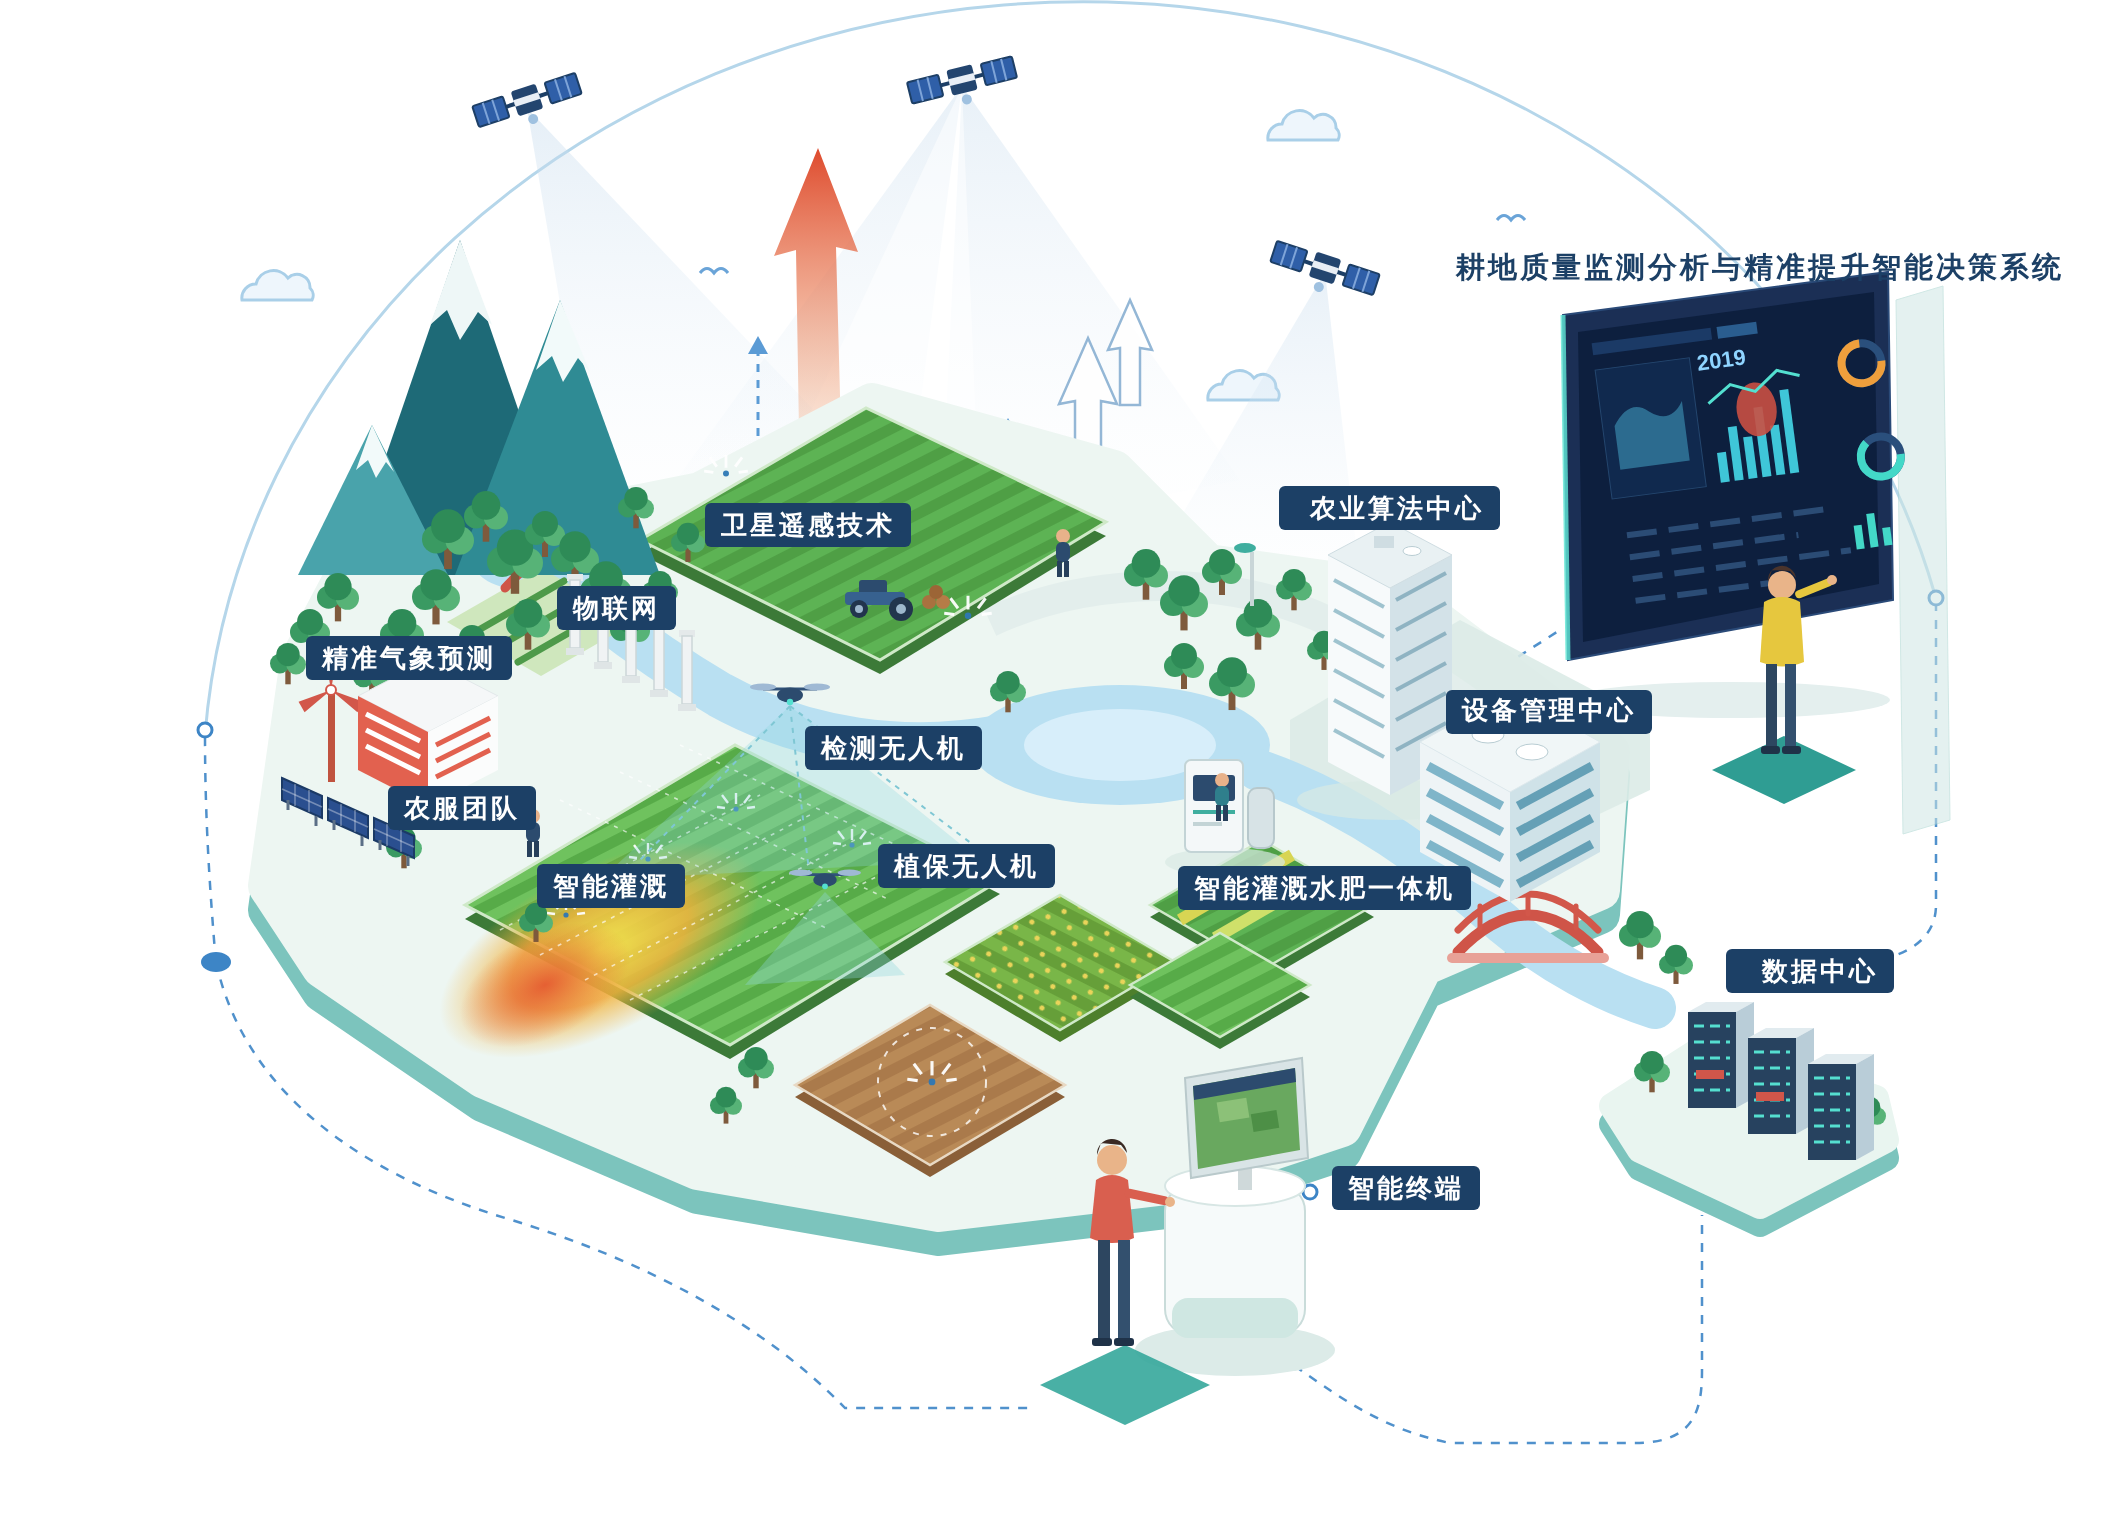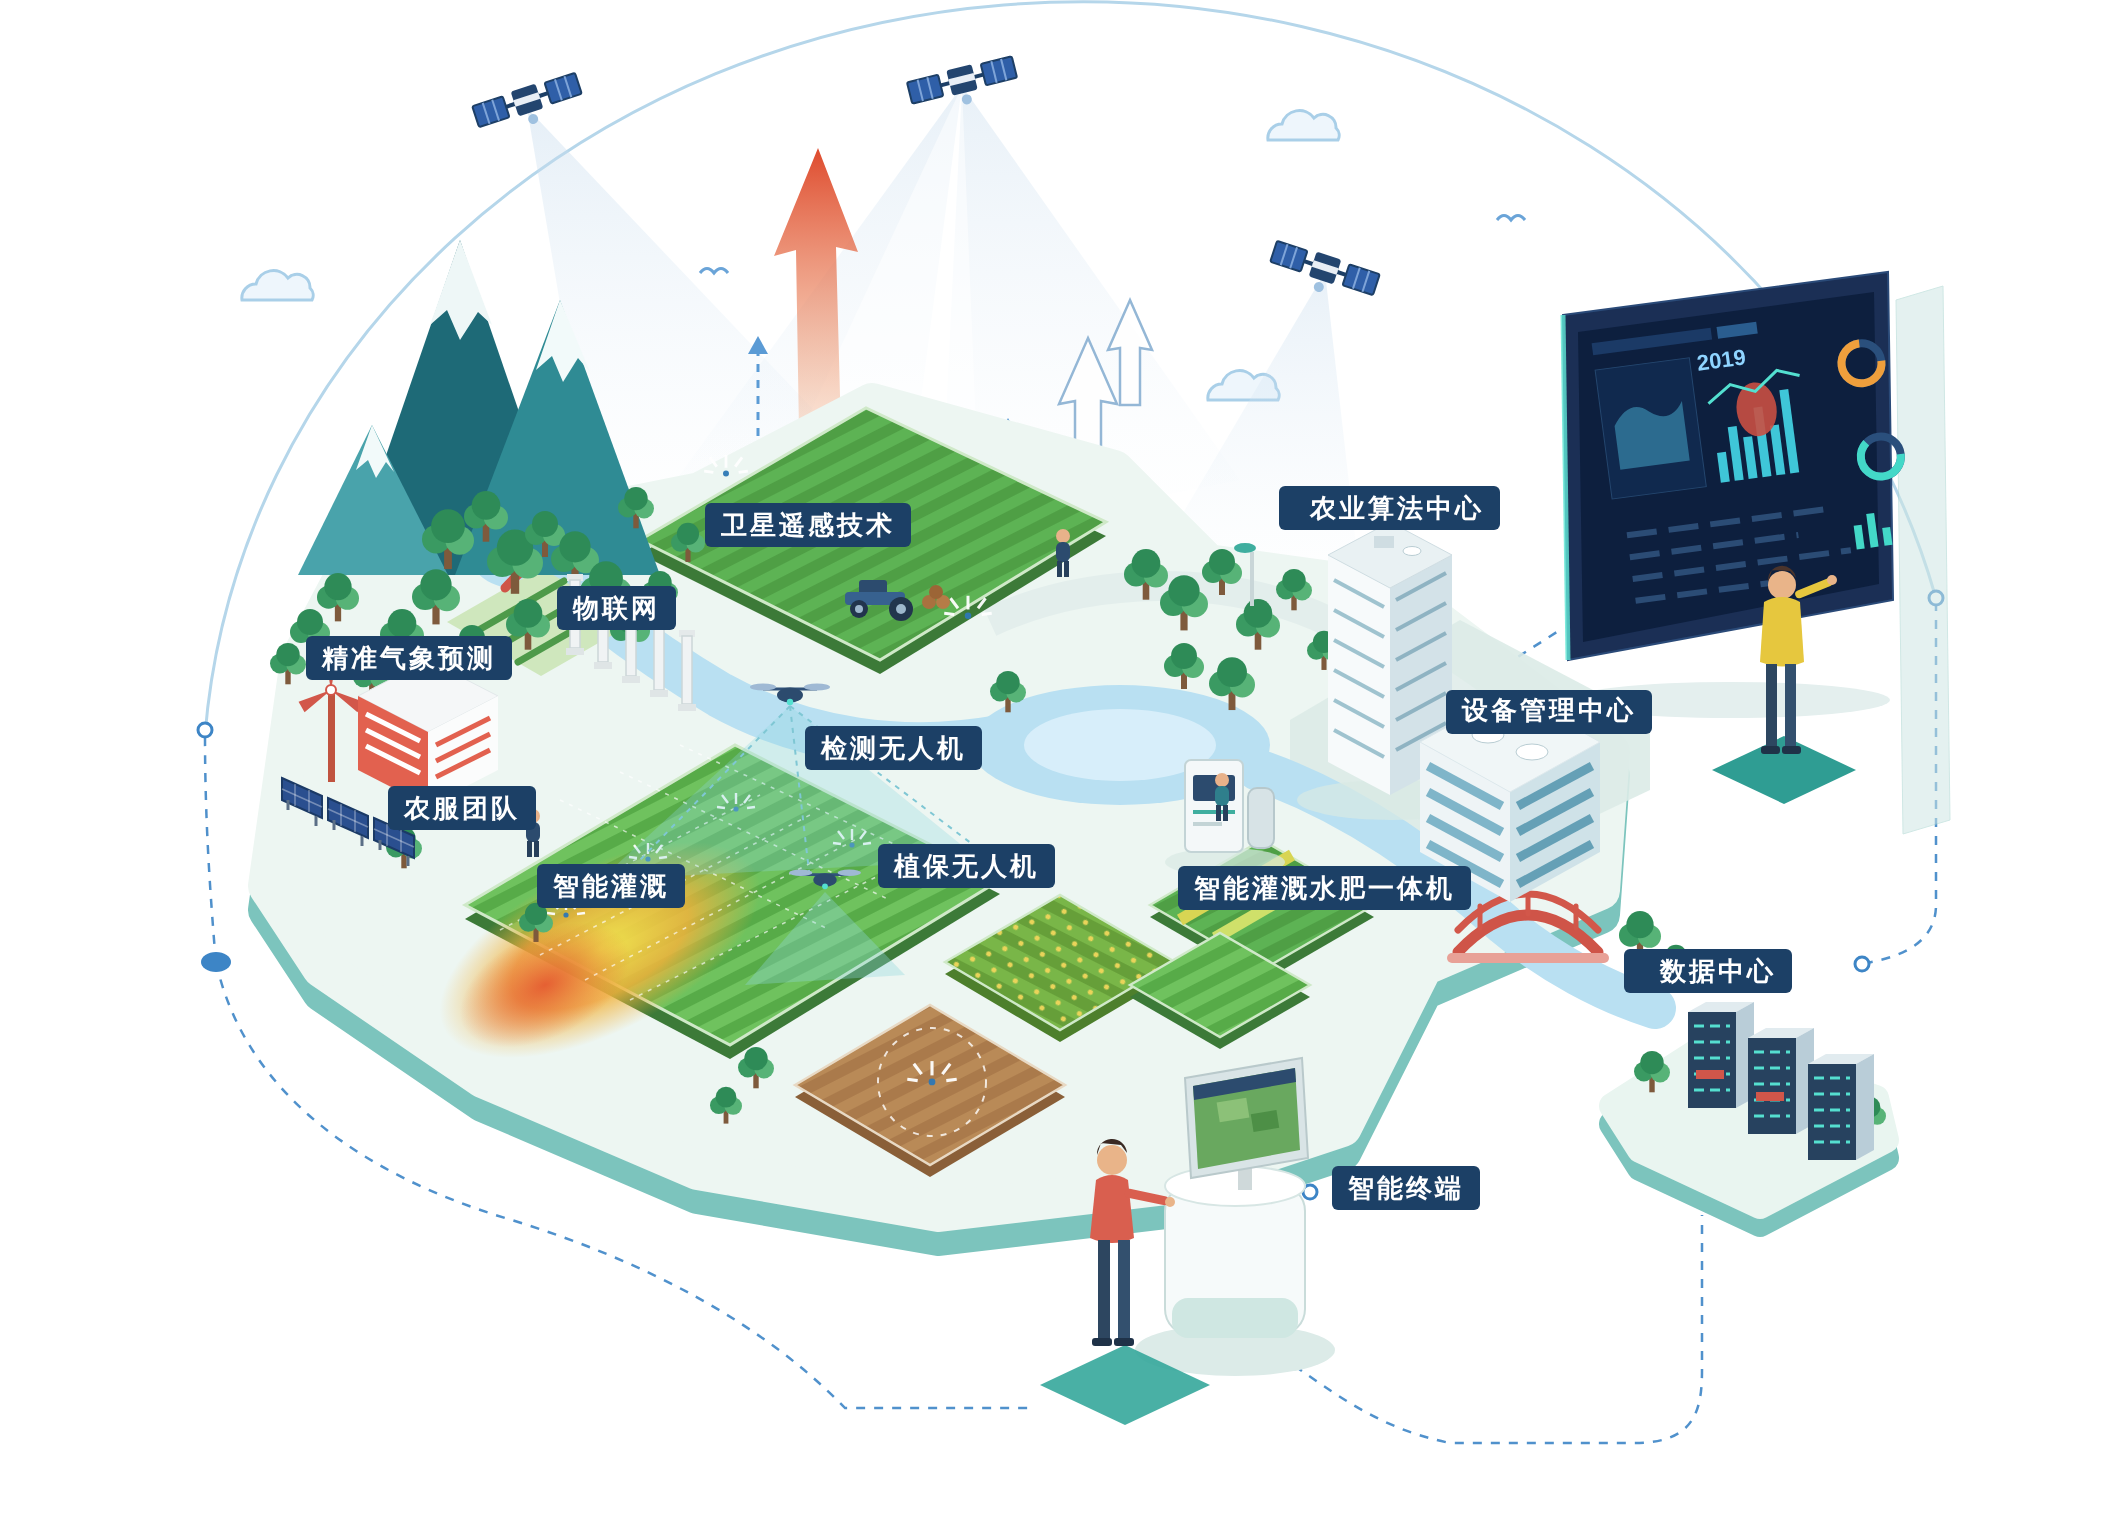--- a/index.html
+++ b/index.html
@@ -527,27 +527,28 @@
       <rect x="1794" y="592" width="40" height="8" rx="4" fill="#e6c73e" transform="rotate(-22 1794 592)"></rect>
       <circle cx="1832" cy="580" r="5" fill="#e9b489"></circle>
       <rect x="1766" y="664" width="11" height="86" fill="#2d4660"></rect>
       <rect x="1785" y="664" width="11" height="86" fill="#33506e"></rect>
       <rect x="1761" y="746" width="19" height="8" rx="3" fill="#1f3248"></rect>
       <rect x="1782" y="746" width="19" height="8" rx="3" fill="#1f3248"></rect>
     </g>
   </g>
 </svg>
 
+<div class="title" style="left:1456px;top:248px;">耕地质量监测分析与精准提升智能决策系统</div>
 
 <div class="badge" style="left:705px;top:503px;">卫星遥感技术</div>
 <div class="badge" style="left:557px;top:586px;">物联网</div>
 <div class="badge" style="left:306px;top:636px;">精准气象预测</div>
 <div class="badge" style="left:388px;top:786px;text-align:right;">农服团队</div>
 <div class="badge" style="left:537px;top:864px;">智能灌溉</div>
 <div class="badge" style="left:805px;top:726px;">检测无人机</div>
 <div class="badge" style="left:878px;top:844px;">植保无人机</div>
 <div class="badge" style="left:1178px;top:866px;">智能灌溉水肥一体机</div>
 <div class="badge" style="left:1279px;top:486px;padding-left:31px;">农业算法中心</div>
 <div class="badge" style="left:1446px;top:690px;font-family:Liberation Mono, monospace;">设备管理中心</div>
-<div class="badge" style="left:1624px;top:949px;padding-left:36px;">数据中心</div>
+<div class="badge" style="left:1726px;top:949px;padding-left:36px;">数据中心</div>
 <div class="badge" style="left:1332px;top:1166px;">智能终端</div>
 
 </div>
 
 </body></html>

